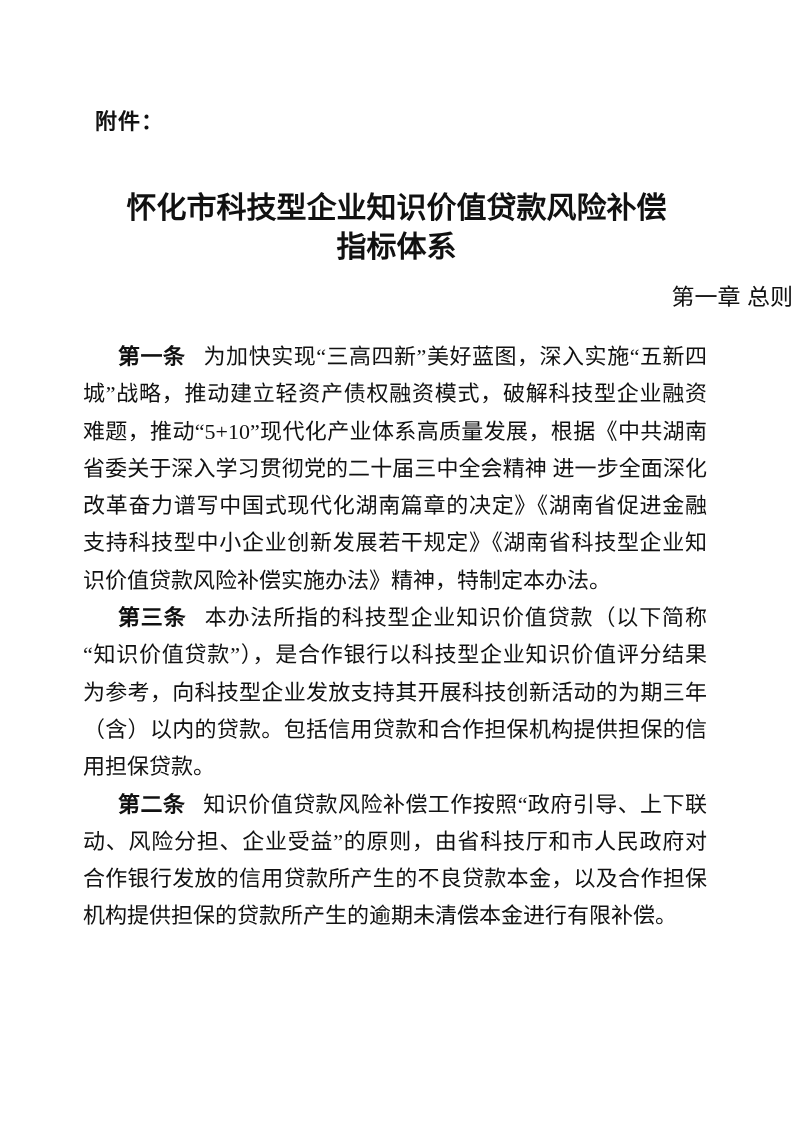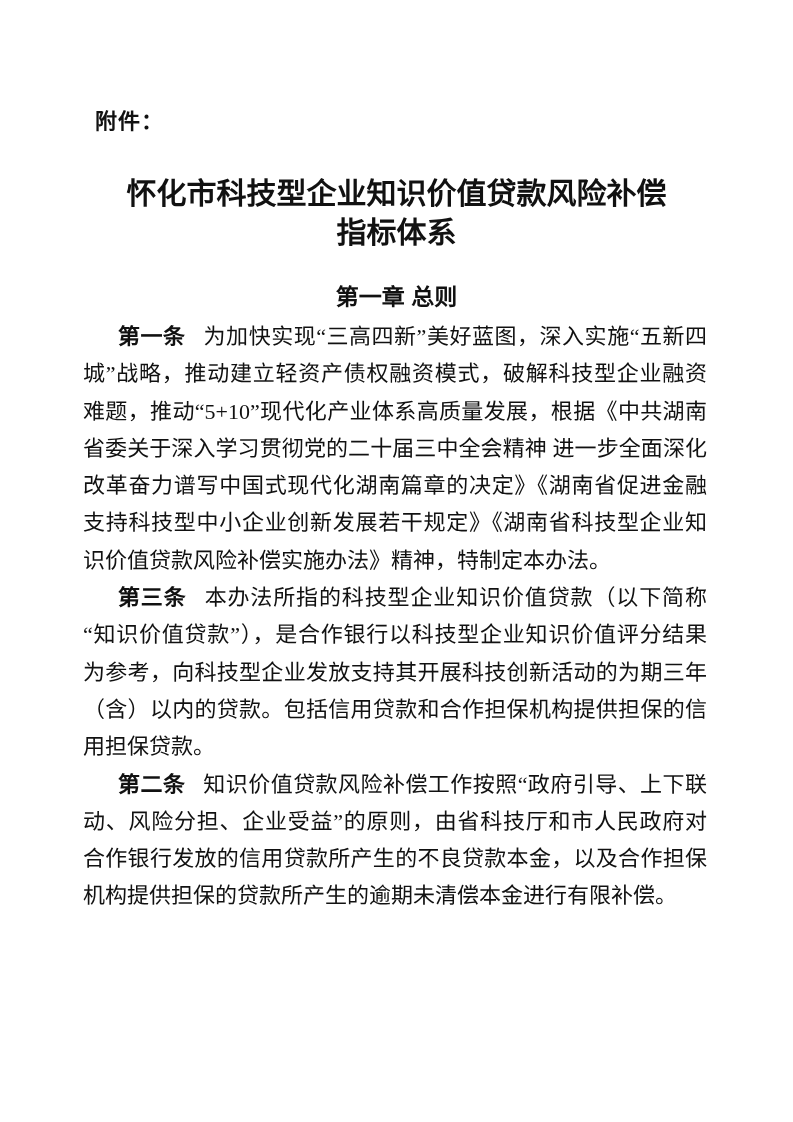--- a/index.html
+++ b/index.html
@@ -23,48 +23,48 @@
     top: 108px;
     font-family: "Liberation Sans", sans-serif;
     font-weight: bold;
     font-size: 22px;
     line-height: 28px;
     letter-spacing: 1px;
   }
   .title {
     position: absolute;
     left: 0;
-    top: 174px;
+    top: 188px;
     width: 100%;
     margin: 0;
     text-align: center;
     font-family: "Liberation Serif", serif;
     font-weight: bold;
     font-size: 30px;
     line-height: 39px;
     letter-spacing: 0px;
   }
   .title-line {
     display: block;
   }
   .chapter {
     position: absolute;
     left: 0;
     top: 283px;
     width: 100%;
-    text-align: center;
+    text-align: right;
     font-family: "Liberation Sans", sans-serif;
-    font-weight: bold;
+    font-weight: normal;
     font-size: 23px;
     line-height: 28px;
   }
   .body-text {
     position: absolute;
     left: 83px;
-    top: 318px;
+    top: 338px;
     width: 624px;
     font-size: 22px;
     line-height: 37.3px;
     text-align: justify;
     text-justify: inter-ideograph;
   }
   .article {
     margin: 0;
     padding: 0;
     text-indent: 35px;

